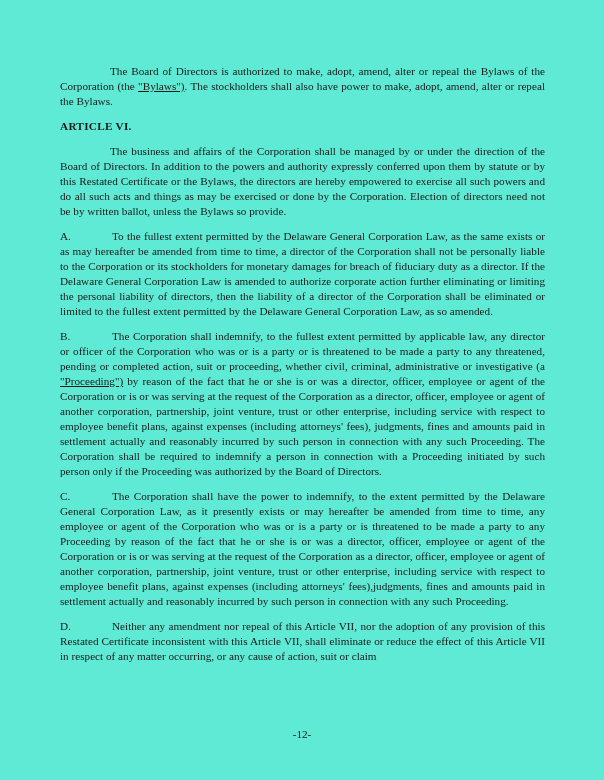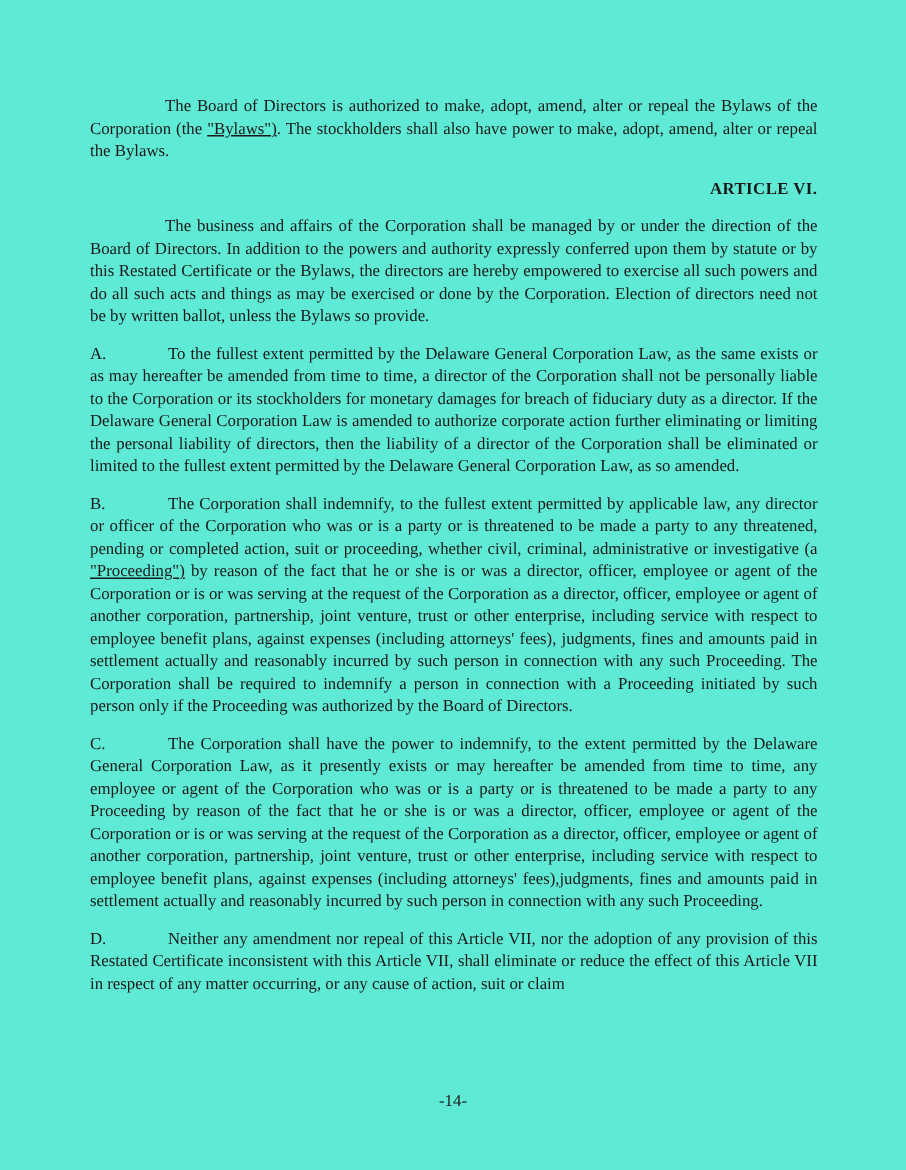--- a/index.html
+++ b/index.html
@@ -31,21 +31,21 @@
   }
   p.body {
     text-align: justify;
     text-indent: 50px;
   }
   p.lettered {
     text-align: justify;
     text-indent: 0;
   }
   p.heading {
-    text-align: right;
+    text-align: left;
     font-weight: bold;
     text-indent: 0;
     margin: 6px 0 10px 0;
     letter-spacing: 0.3px;
   }
   .letter {
     display: inline-block;
     width: 52px;
     text-indent: 0;
   }
@@ -67,14 +67,14 @@
 <div class="page">
   <div class="content" id="doc-content">
       <p class="body"><span>The Board of Directors is authorized to make, adopt, amend, alter or repeal the Bylaws of the Corporation (the </span><span class="u">"Bylaws")</span><span>.  The stockholders shall also have power to make, adopt, amend, alter or repeal the Bylaws.</span></p>
       <p class="heading"><span>ARTICLE VI.</span></p>
       <p class="body"><span>The business and affairs of the Corporation shall be managed by or under the direction of the Board of Directors.  In addition to the powers and authority expressly conferred upon them by statute or by this Restated Certificate or the Bylaws, the directors are hereby empowered to exercise all such powers and do all such acts and things as may be exercised or done by the Corporation.  Election of directors need not be by written ballot, unless the Bylaws so provide.</span></p>
       <p class="lettered"><span class="letter">A.</span><span>To the fullest extent permitted by the Delaware General Corporation Law, as the same exists or as may hereafter be amended from time to time, a director of the Corporation shall not be personally liable to the Corporation or its stockholders for monetary damages for breach of fiduciary duty as a director.  If the Delaware General Corporation Law is amended to authorize corporate action further eliminating or limiting the personal liability of directors, then the liability of a director of the Corporation shall be eliminated or limited to the fullest extent permitted by the Delaware General Corporation Law, as so amended.</span></p>
       <p class="lettered"><span class="letter">B.</span><span>The Corporation shall indemnify, to the fullest extent permitted by applicable law, any director or officer of the Corporation who was or is a party or is threatened to be made a party to any threatened, pending or completed action, suit or proceeding, whether civil, criminal, administrative or investigative (a </span><span class="u">"Proceeding")</span><span> by reason of the fact that he or she is or was a director, officer, employee or agent of the Corporation or is or was serving at the request of the Corporation as a director, officer, employee or agent of another corporation, partnership, joint venture, trust or other enterprise, including service with respect to employee benefit plans, against expenses (including attorneys' fees), judgments, fines and amounts paid in settlement actually and reasonably incurred by such person in connection with any such Proceeding.  The Corporation shall be required to indemnify a person in connection with a Proceeding initiated by such person only if the Proceeding was authorized by the Board of Directors.</span></p>
       <p class="lettered"><span class="letter">C.</span><span>The Corporation shall have the power to indemnify, to the extent permitted by the Delaware General Corporation Law, as it presently exists or may hereafter be amended from time to time, any employee or agent of the Corporation who was or is a party or is threatened to be made a party to any Proceeding by reason of the fact that he or she is or was a director, officer, employee or agent of the Corporation or is or was serving at the request of the Corporation as a director, officer, employee or agent of another corporation, partnership, joint venture, trust or other enterprise, including service with respect to employee benefit plans, against expenses (including attorneys' fees),judgments, fines and amounts paid in settlement actually and reasonably incurred by such person in connection with any such Proceeding.</span></p>
       <p class="lettered"><span class="letter">D.</span><span>Neither any amendment nor repeal of this Article VII, nor the adoption of any provision of this Restated Certificate inconsistent with this Article VII, shall eliminate or reduce the effect of this Article VII in respect of any matter occurring, or any cause of action, suit or claim</span></p>
     </div>
-  <div class="page-number">-14-</div>
+  <div class="page-number">-12-</div>
 </div>
 
 </body></html>

